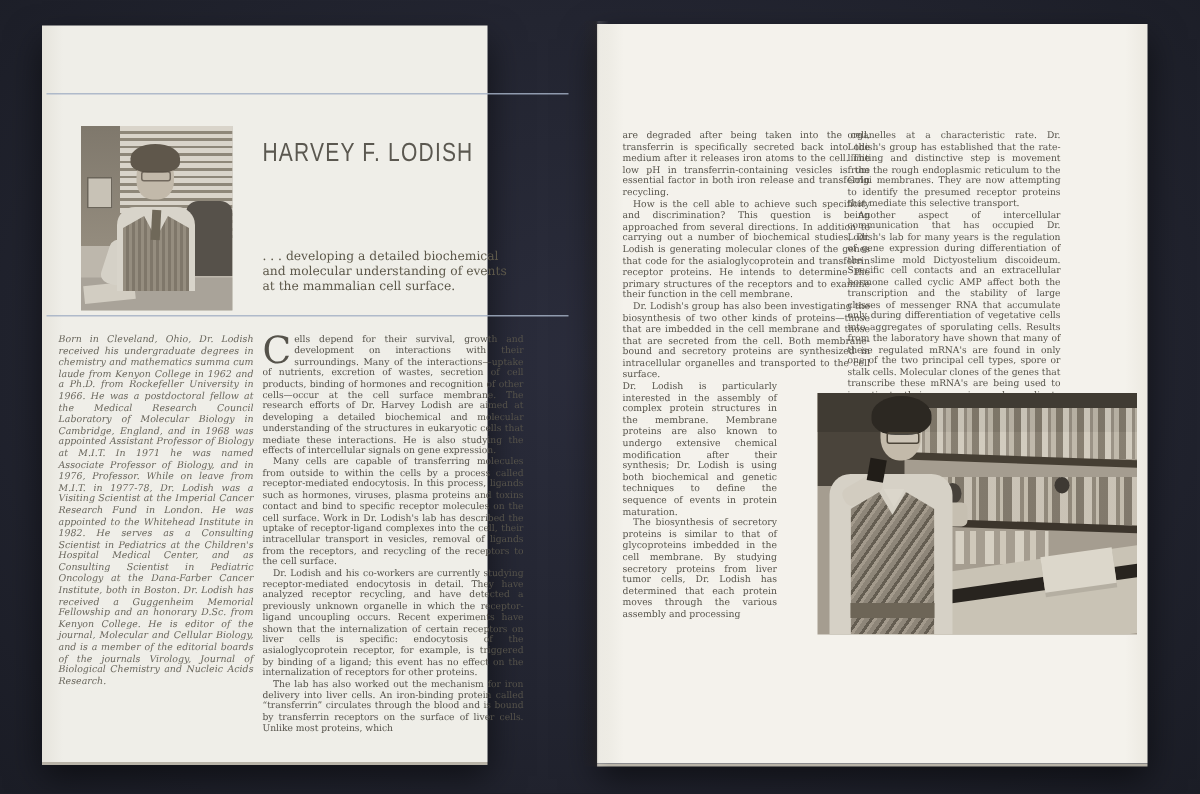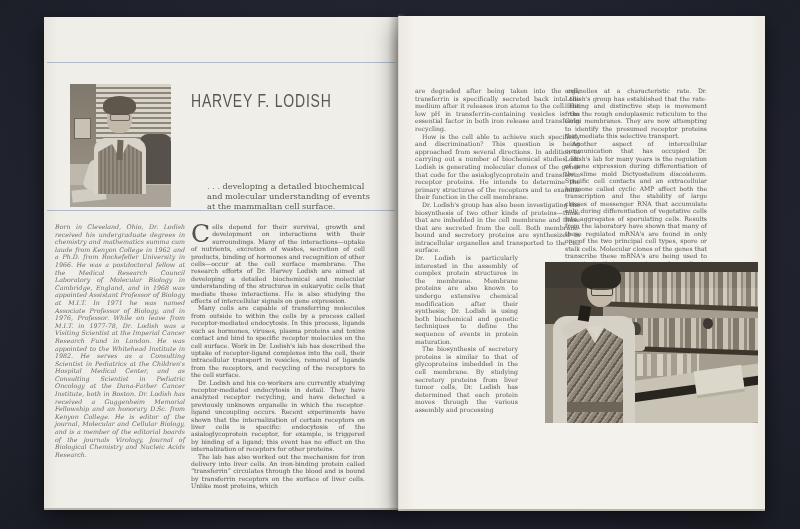--- a/index.html
+++ b/index.html
@@ -1,32 +1,32 @@
 <!DOCTYPE html>
 <html><head>
 <meta charset="utf-8">
 <style>
   html,body{margin:0;padding:0;background:#1d1f29;}
   .stage{position:relative;width:800px;height:529px;overflow:hidden;
     background:radial-gradient(ellipse at 50% 45%, #2b2d3c 0%, #232531 55%, #1b1d26 100%);
     font-family:"DejaVu Serif", serif;}
   .page{position:absolute;box-shadow:0 2px 0 #b8b3a7, 0 10px 22px rgba(0,0,0,.55);}
-  .page.left{left:44px;top:17px;width:362px;height:491px;
+  .page.left{left:28px;top:17px;width:297px;height:491px;
     background:linear-gradient(90deg,#e6e4dc 0,#efeee8 14px,#efeee8 326px,#e8e6de 100%);}
   .page.right{left:398px;top:16px;width:367px;height:493px;
     background:linear-gradient(90deg,#e9e7df 0,#f4f2ec 18px,#f4f2ec 352px,#ece9e1 100%);}
   .gutter{position:absolute;left:388px;top:14px;width:18px;height:497px;pointer-events:none;
     background:linear-gradient(90deg,rgba(0,0,0,0) 0%,rgba(47,42,36,.16) 38%,rgba(47,42,36,.28) 52%,rgba(255,255,255,.12) 62%,rgba(0,0,0,0) 100%);}
   .rule{position:absolute;left:3px;width:348px;height:1px;background:#a3b0c4;opacity:.85;}
   .rule-top{top:45px;}
   .rule-mid{top:193px;}
   .title{position:absolute;left:147px;top:74px;margin:0;
     font-family:"Liberation Sans", sans-serif;font-weight:400;font-size:17.5px;
     letter-spacing:1px;color:#5b5850;transform:scaleX(.8);transform-origin:left top;white-space:nowrap;}
-  .quote{position:absolute;left:147px;top:148px;width:172px;margin:16px;
+  .quote{position:absolute;left:147px;top:148px;width:172px;margin:0;
     font-size:8.2px;line-height:10px;color:#5d584a;}
   .bio{position:absolute;left:11px;top:206px;width:130px;
     font-style:italic;font-size:6.3px;line-height:7.6px;color:#6b685e;text-align:justify;}
   .body-col{position:absolute;left:147px;top:206px;width:174px;
     font-size:6.1px;line-height:7.4px;color:#55524a;text-align:justify;}
   .p{margin:0;}
   .ind{text-indent:7px;}
   .dropcap{float:left;font-size:25px;line-height:20px;margin:1px 2px 0 0;color:#55524a;}
   .col{position:absolute;top:71px;font-size:6.2px;line-height:7.6px;color:#57544b;text-align:justify;}
   .col1{left:17px;width:165px;}

